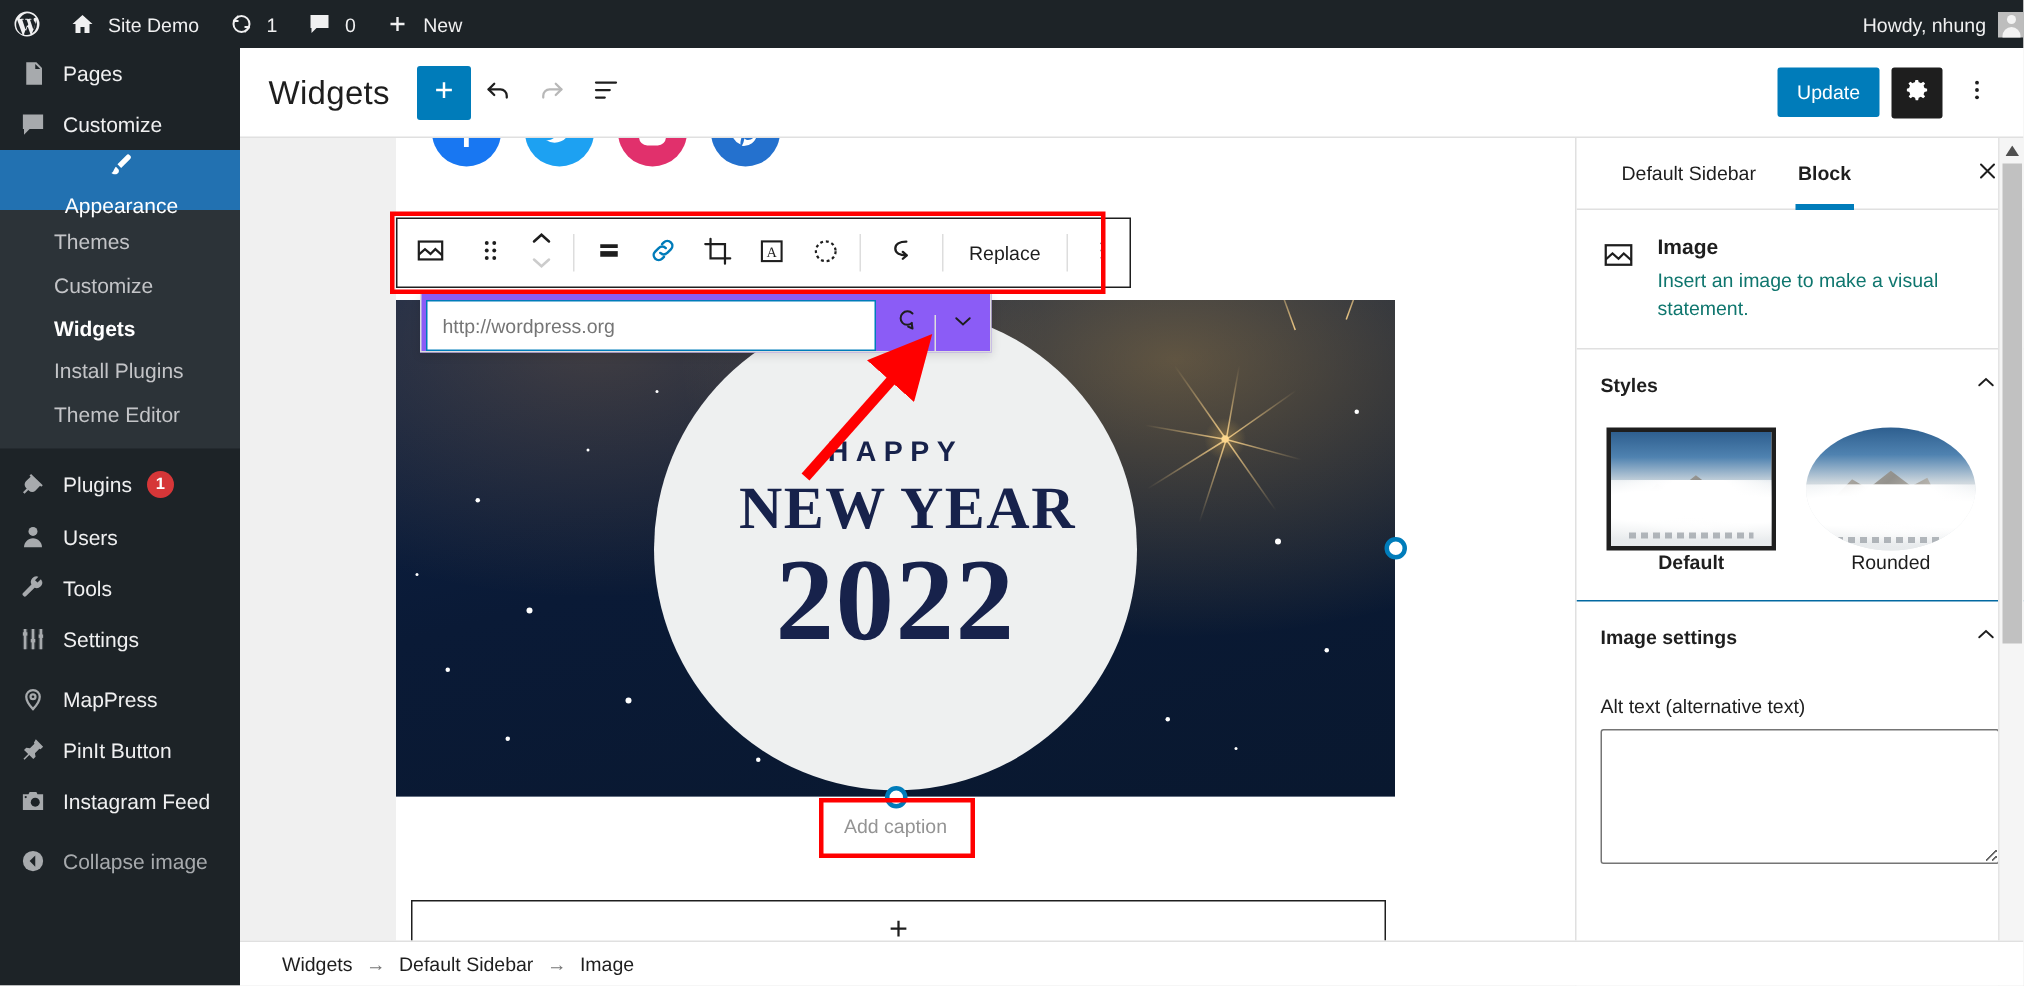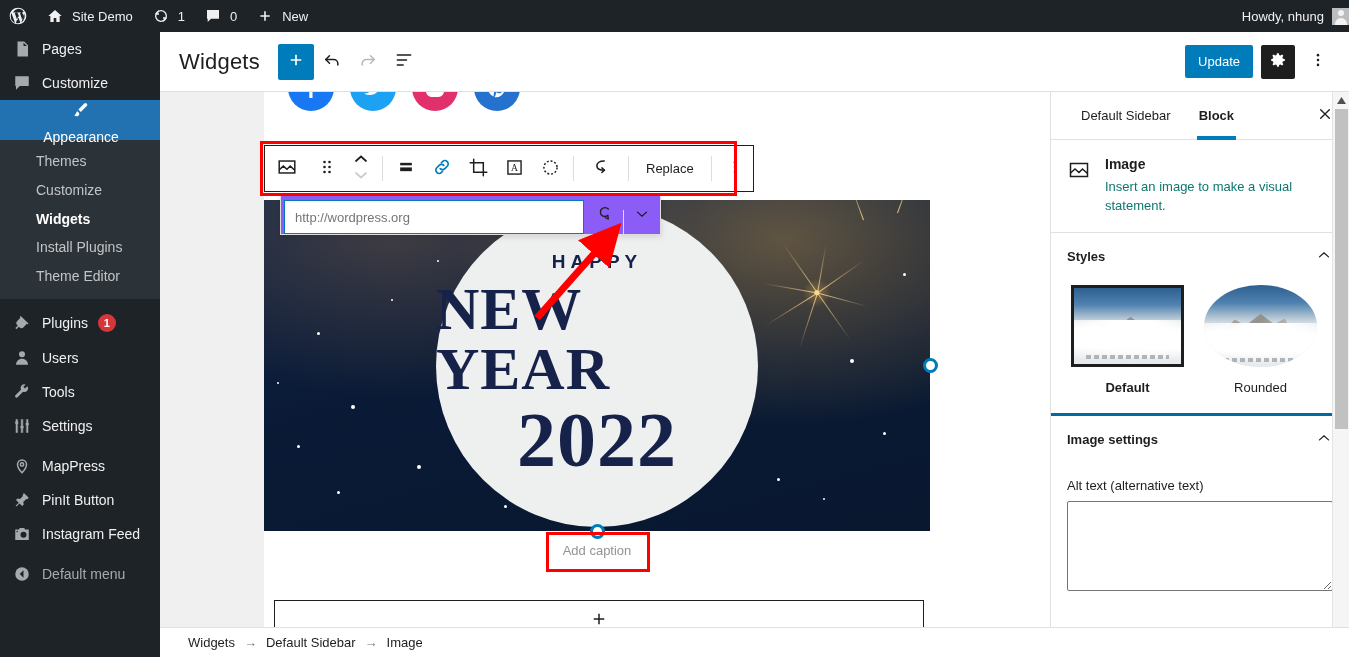--- a/index.html
+++ b/index.html
@@ -180,21 +180,21 @@
   .circle-badge {
     position: absolute; left: 50%; top: 50%;
     width: 322px; height: 322px; margin-left: -161px; margin-top: -161px;
     border-radius: 50%; background: #eef0f0;
     display: flex; flex-direction: column; align-items: center; justify-content: center;
     color: #17224b;
   }
   .cb-happy { font-family: "Liberation Sans", sans-serif; font-weight: bold;
               font-size: 19px; letter-spacing: 5px; margin-bottom: 6px; }
   .cb-ny { font-family: "Liberation Serif", serif; font-weight: bold;
-           font-size: 60px; letter-spacing: 1px; line-height: 1; }
+           font-size: 40px; letter-spacing: 1px; line-height: 1; margin-left: 16px; }
   .cb-year { font-family: "Liberation Serif", serif; font-weight: bold;
              font-size: 78px; line-height: 1.05; letter-spacing: 1px; }
 
   .handle {
     position: absolute; width: 15px; height: 15px; border-radius: 50%;
     background: #fff; border: 3px solid #007cba; z-index: 25;
   }
 
   
   .url-popover {
@@ -268,21 +268,21 @@
   }
   .insp-close {
     margin-left: auto; width: 44px; height: 48px; background: none; border: none;
     cursor: pointer; color: #1e1e1e; display: flex; align-items: center;
     justify-content: center; margin-right: 2px;
   }
   .insp-card { padding: 16px; display: flex; gap: 14px; border-bottom: 1px solid #e0e0e0; }
   .insp-card .bicon { flex: 0 0 24px; color: #1e1e1e; margin-top: 2px; }
   .insp-card .btitle { font-size: 14px; font-weight: bold; color: #1e1e1e; margin-bottom: 6px; }
   .insp-card .bdesc { font-size: 13px; color: #0f766e; line-height: 1.45; }
-  .panel { border-bottom: 3px solid #0369a1; padding: 0 16px; }
+  .panel { border-bottom: 1px solid #0369a1; padding: 0 16px; }
   .panel-head {
     height: 48px; display: flex; align-items: center; justify-content: space-between;
     font-size: 13px; font-weight: bold; color: #1e1e1e; cursor: pointer;
   }
   .styles-row { display: flex; gap: 20px; padding: 4px 0 18px 4px; }
   .style-item { width: 113px; text-align: center; cursor: pointer; }
   .style-thumb {
     width: 113px; height: 82px; overflow: hidden; position: relative;
     background: linear-gradient(to bottom, #2e5f8f 0%, #4f82b0 22%, #cfd8de 45%, #e8ecee 70%, #dfe3e5 100%);
   }
@@ -299,21 +299,21 @@
                 radial-gradient(ellipse at 55% 25%, #fff 0 30%, transparent 65%),
                 radial-gradient(ellipse at 85% 45%, #fff 0 26%, transparent 62%),
                 linear-gradient(to bottom, rgba(255,255,255,.55), #e7eaec);
   }
   .style-thumb .microtext {
     position: absolute; left: 12px; right: 12px; bottom: 5px; height: 4px;
     background: repeating-linear-gradient(to right, #9aa0a6 0 5px, transparent 5px 8px);
     opacity: .75;
   }
   .style-thumb.rounded { border-radius: 50%; }
-  .style-label { margin-top: 13px; font-size: 13px; color: #1e1e1e; }
+  .style-label { margin-top: 0; font-size: 13px; color: #1e1e1e; }
   .style-item.selected .style-label { font-weight: bold; }
   .field-label { font-size: 13px; color: #1e1e1e; margin: 14px 0 8px; display: block; }
   .alt-textarea {
     width: 100%; height: 90px; border: 1px solid #757575; border-radius: 2px;
     resize: vertical; font-family: "Liberation Sans", sans-serif; font-size: 13px;
     padding: 8px; color: #1e1e1e; background: #fff; outline: none;
   }
   .help-clip { margin-top: 8px; font-size: 12px; color: #007cba; line-height: 1.4; height: 14px; overflow: hidden; }
 
   
@@ -494,21 +494,21 @@
       <span class="mlabel">Instagram Feed</span>
     </div>
 
     <div class="menu-top collapse">
       <span class="mi">
         <svg width="18" height="18" viewBox="0 0 24 24" fill="#a7aaad">
             <circle cx="12" cy="12" r="9"></circle>
             <path d="M14 7l-5 5 5 5z" fill="#1d2327"></path>
           </svg>
       </span>
-      <span class="mlabel">Default menu</span>
+      <span class="mlabel">Collapse image</span>
     </div>
   </div>
 
   <div class="editor">
 
     <div class="ed-header">
       <div class="ed-title">Widgets</div>
       <button class="hdr-btn primary">
         <span>
           <svg width="18" height="18" viewBox="0 0 24 24" fill="none" stroke="#fff" stroke-width="2.2">

